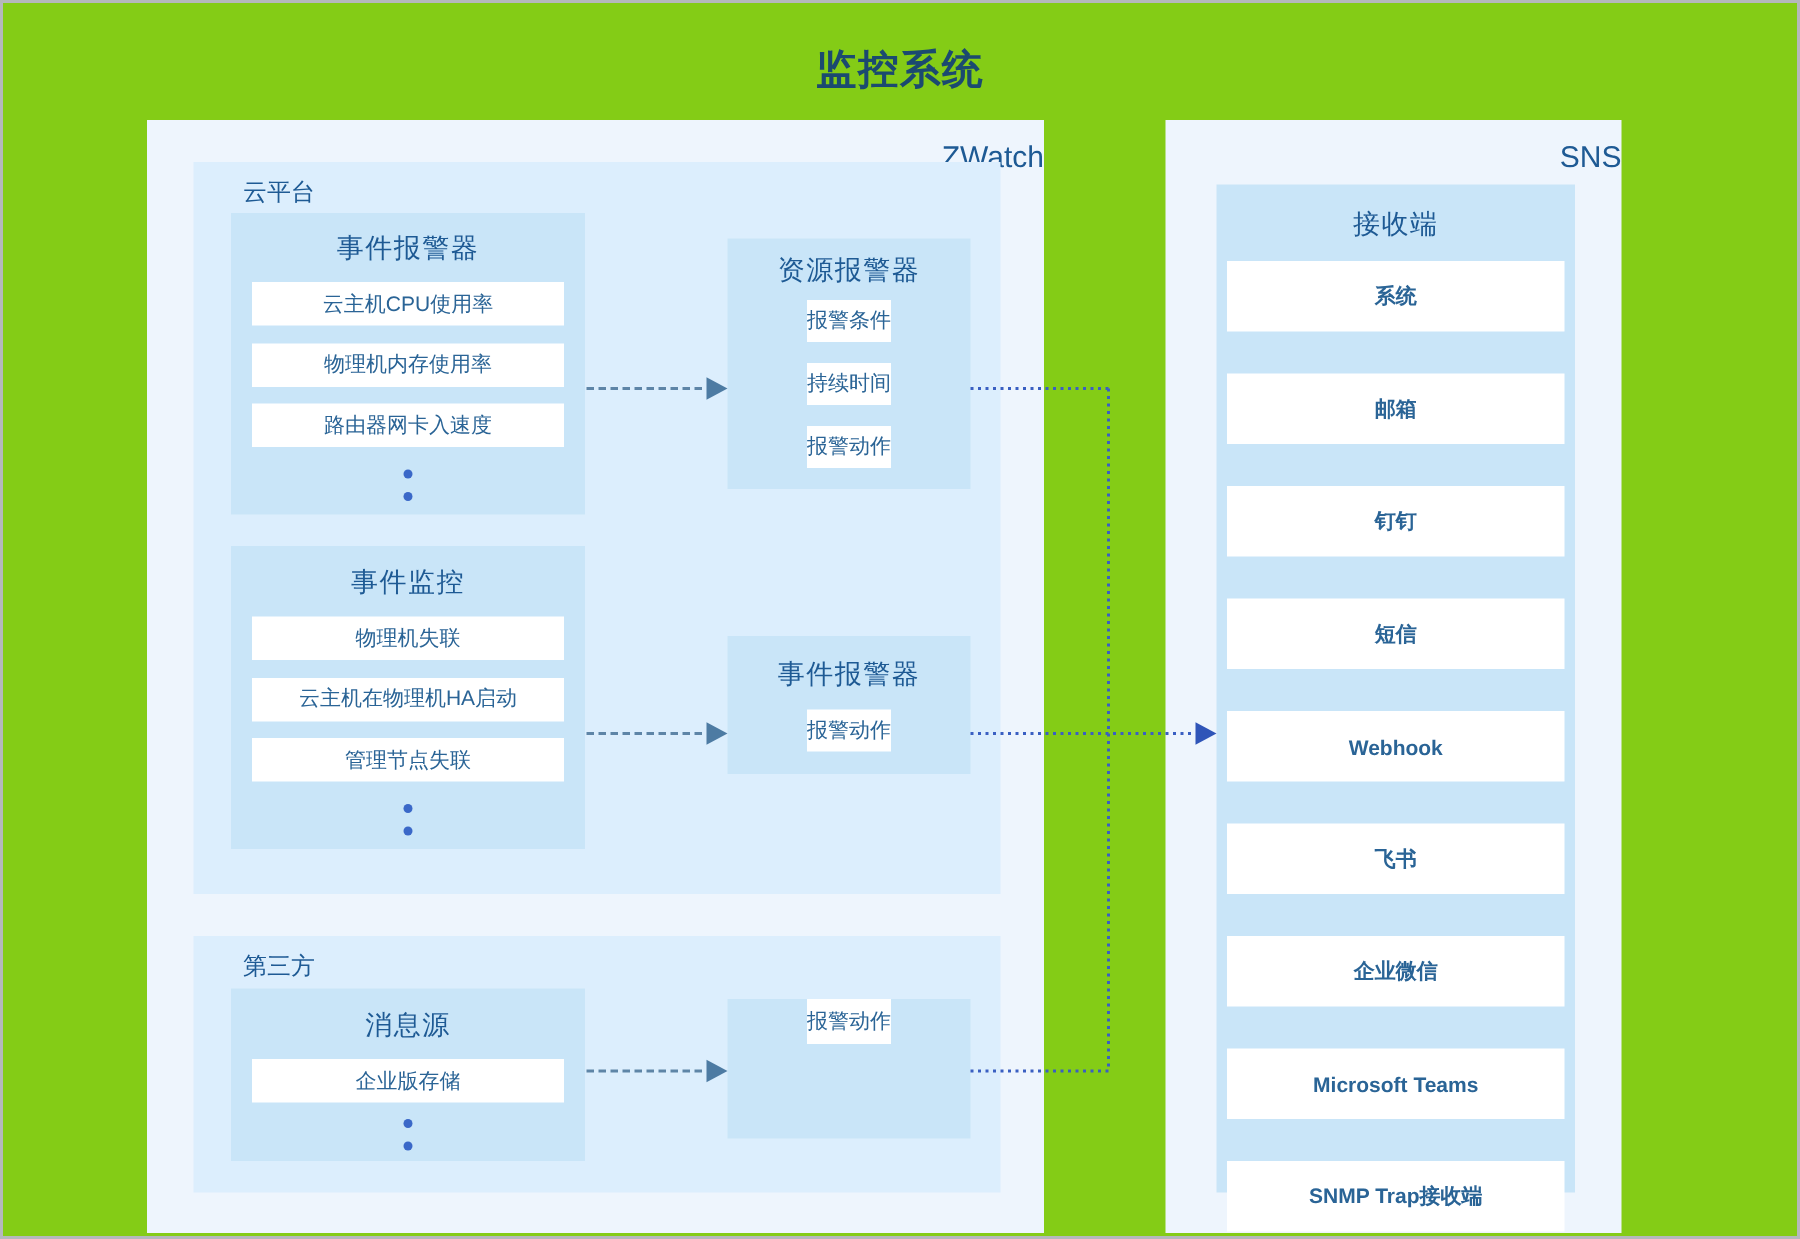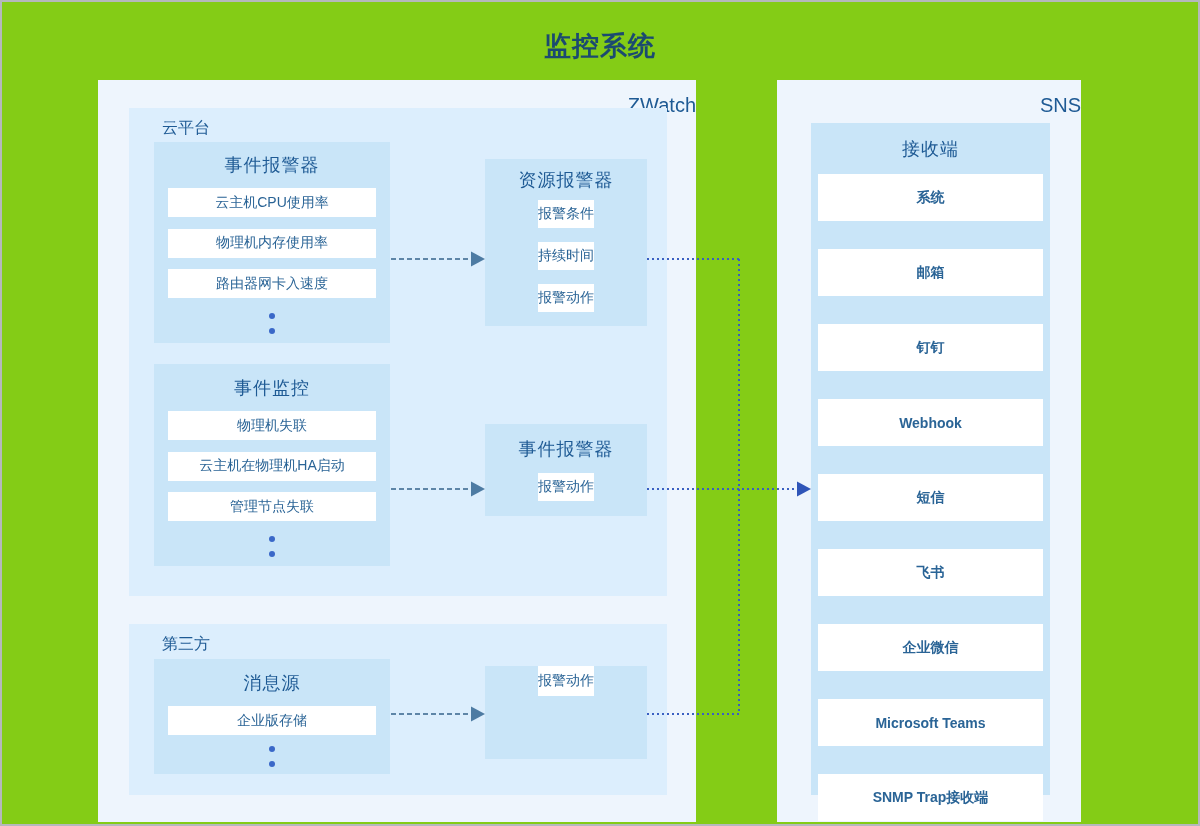--- a/index.html
+++ b/index.html
@@ -129,22 +129,22 @@
 
   <div class="panel" style="left:775px; top:78px; width:304px; height:742px;">
     <div class="panel-label">SNS</div>
 
     <div class="box receiver-box" style="left:34px; top:43px; width:239px; height:672px;">
       <div class="box-title" style="height:51px;">接收端</div>
       <div class="item-list">
         <div class="item">系统</div>
         <div class="item">邮箱</div>
         <div class="item">钉钉</div>
+        <div class="item">短信</div>
         <div class="item">Webhook</div>
-        <div class="item">短信</div>
         <div class="item">飞书</div>
         <div class="item">企业微信</div>
         <div class="item">Microsoft Teams</div>
         <div class="item">SNMP Trap接收端</div>
       </div>
     </div>
   </div>
 
   <svg class="connector-layer" width="1200" height="826" viewBox="0 0 1200 826">
 

